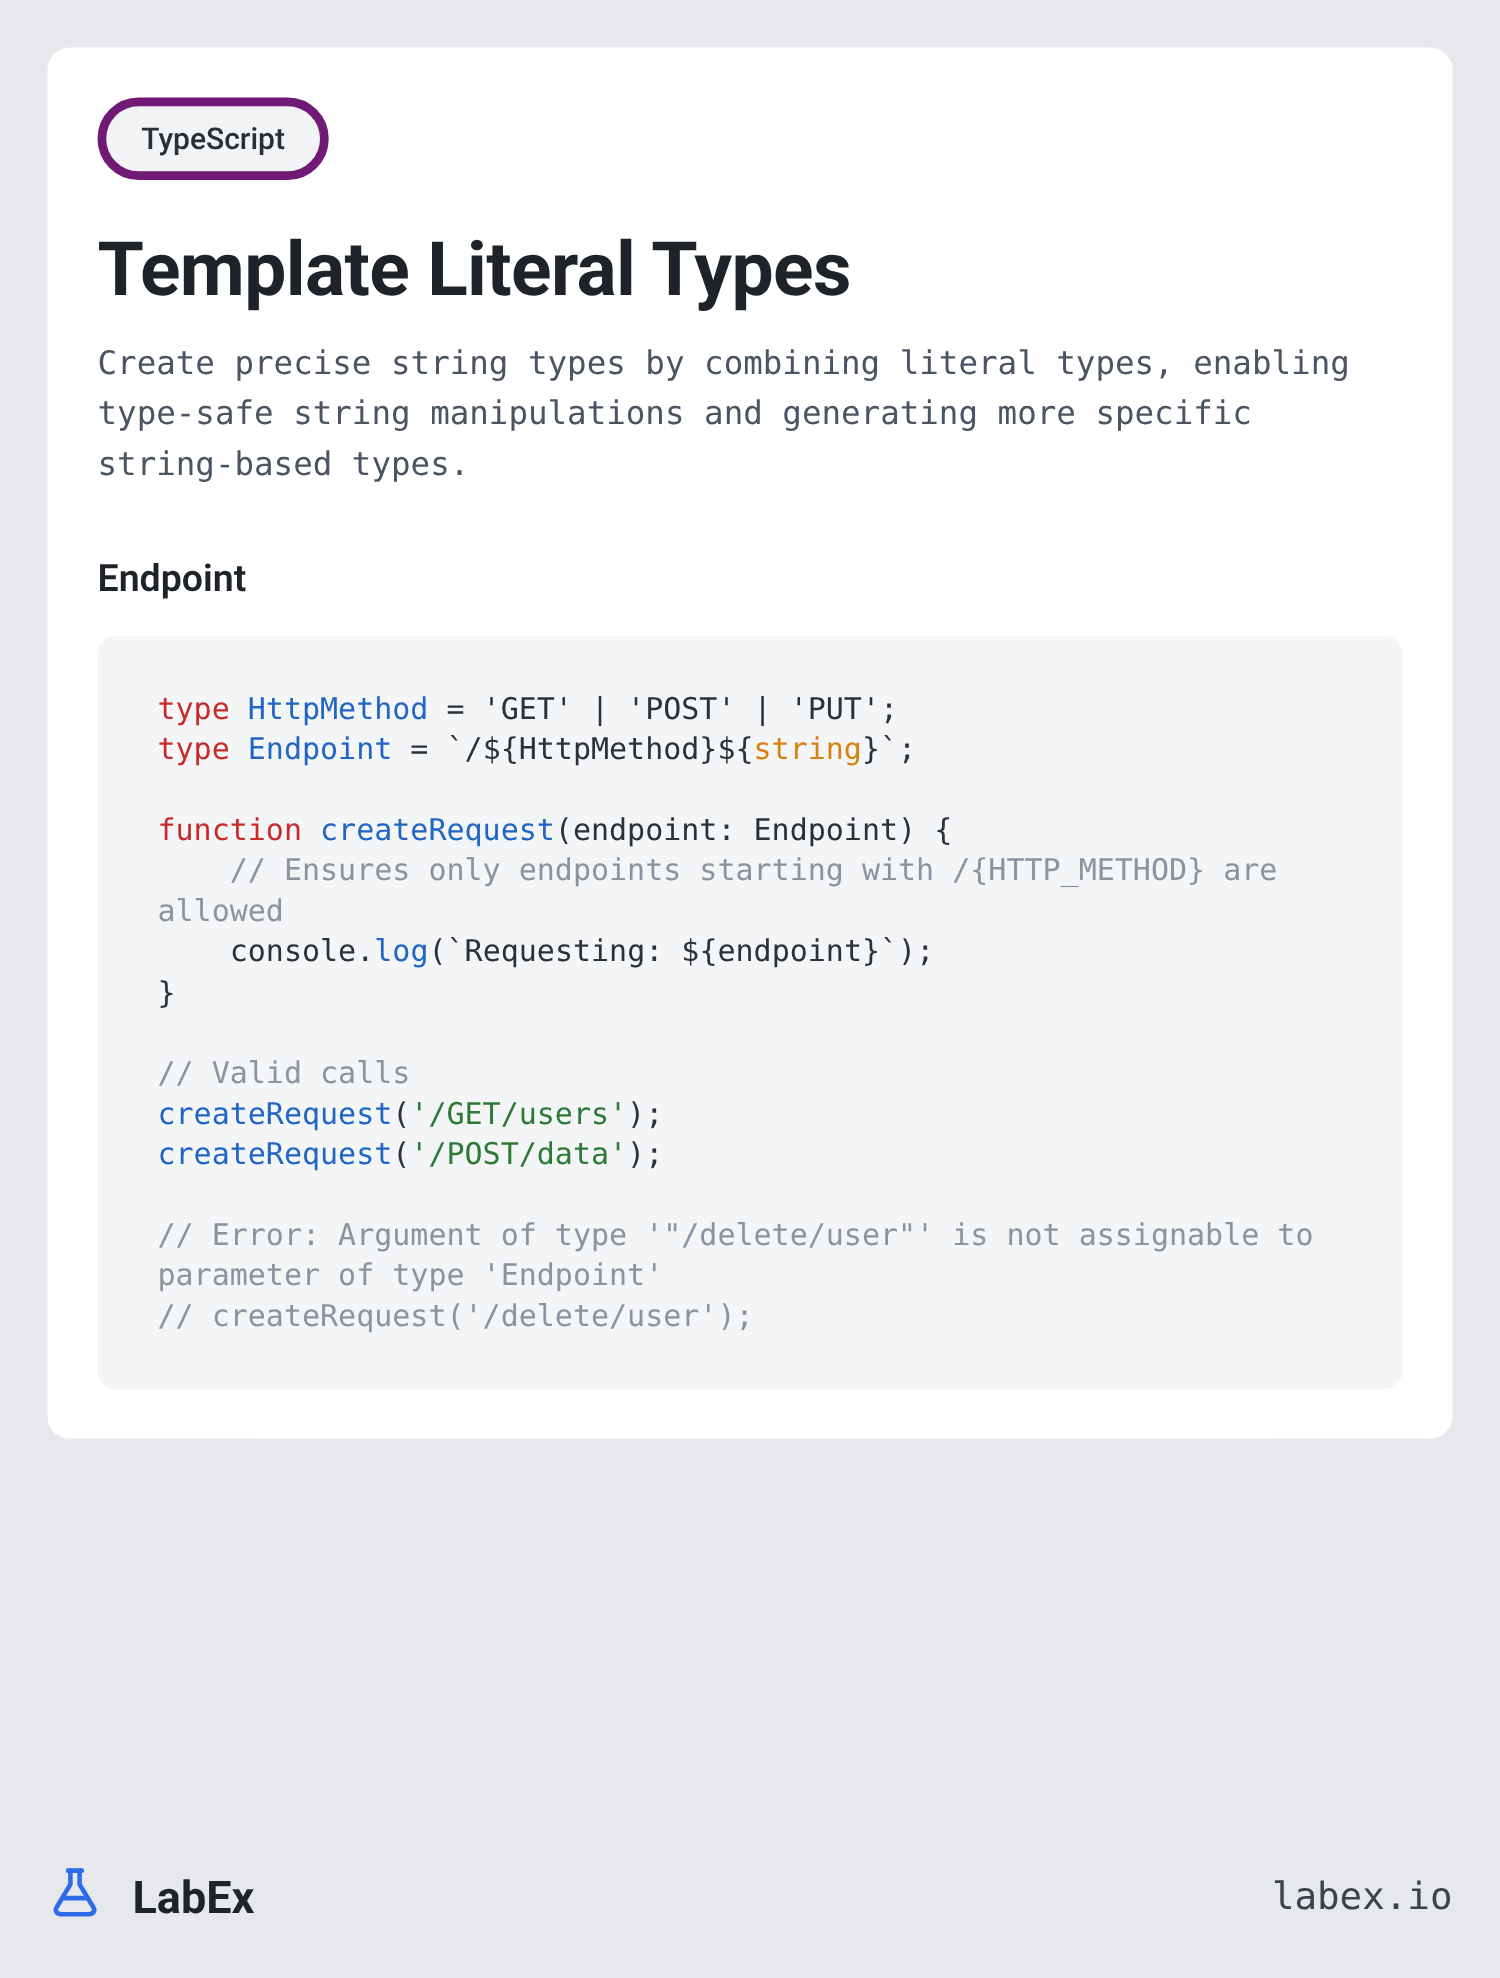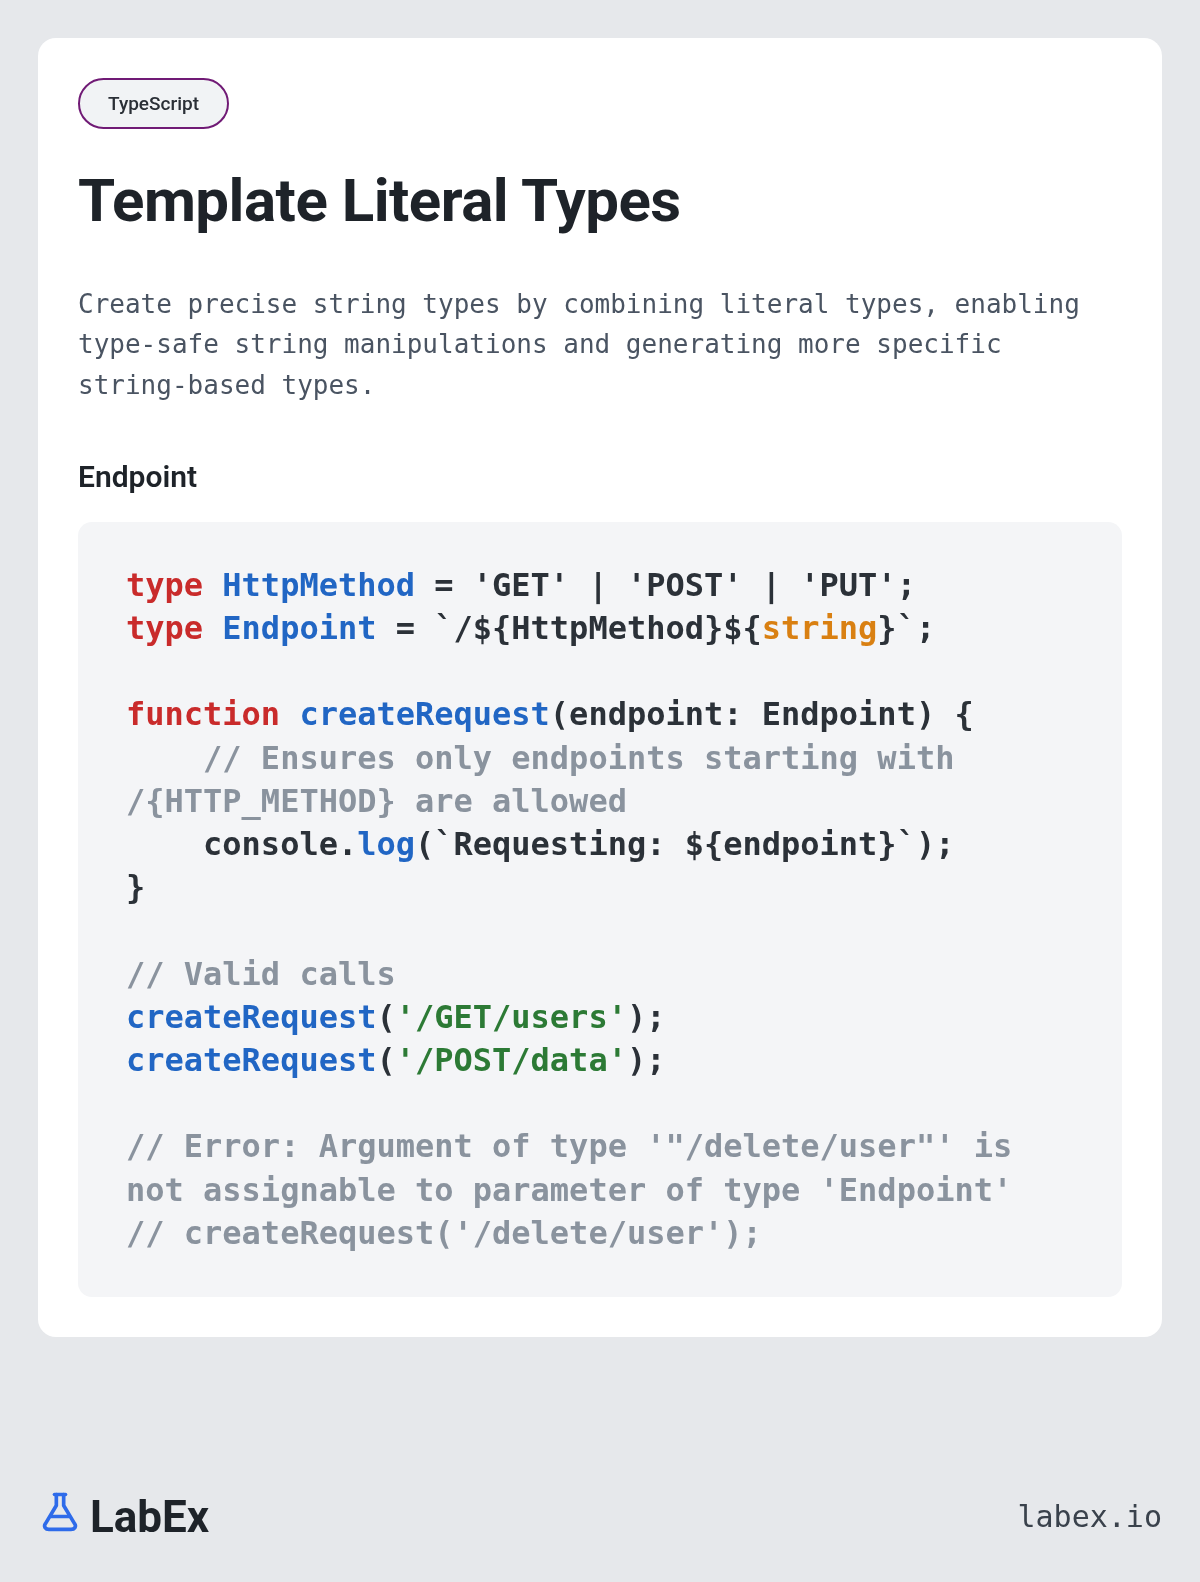--- a/index.html
+++ b/index.html
@@ -13,58 +13,57 @@
 }
 .card {
   background: #ffffff;
   border-radius: 18px;
   padding: 40px;
   min-height: 1100px;
 }
 .badge {
   display: inline-block;
   background: #f1f3f5;
-  border: 2px solid #701a75;
+  border: 7px solid #701a75;
   border-radius: 999px;
   padding: 12px 28px;
-  font-size: 19px;
+  font-size: 24px;
   color: #2a2f36;
   font-weight: 500;
 }
 .title {
   font-size: 60px;
   font-weight: 700;
   color: #1e2329;
   margin-top: 36px;
   letter-spacing: -0.5px;
 }
 .description {
   font-family: ui-monospace, "SF Mono", Menlo, Consolas, monospace;
   font-size: 26px;
   line-height: 1.55;
   color: #4a5462;
-  margin-top: 48px;
+  margin-top: 20px;
 }
 .section-label {
   font-size: 30px;
   font-weight: 600;
   color: #1e2329;
   margin-top: 54px;
 }
 .code-block {
   background: #f4f5f7;
   border-radius: 14px;
   padding: 42px 48px;
   margin-top: 28px;
   font-family: ui-monospace, "SF Mono", Menlo, Consolas, monospace;
-  font-size: 32px;
+  font-size: 24px;
   line-height: 1.35;
   color: #2b3138;
   white-space: pre-wrap;
-  font-weight: bold;
 }
 .tok-kw   { color: #c92b2b; }
 .tok-type { color: #2166c4; }
 .tok-bt   { color: #d98012; }
 .tok-fn   { color: #2166c4; }
 .tok-cm   { color: #8a939e; }
 .tok-str  { color: #2c7a35; }
 .tok-pn   { color: #2b3138; }
 
 .footer {
@@ -72,24 +71,24 @@
   left: 38px;
   right: 38px;
   bottom: 38px;
   display: flex;
   justify-content: space-between;
   align-items: center;
 }
 .logo {
   display: flex;
   align-items: center;
-  gap: 8px;
+  gap: 24px;
   color: #1e2329;
   font-weight: 700;
-  font-size: 44px;
+  font-size: 36px;
 }
 .logo svg { width: 44px; height: 44px; }
 .site {
   font-family: ui-monospace, "SF Mono", Menlo, Consolas, monospace;
   font-size: 30px;
   color: #3a424c;
   text-align: center;
 }
 </style>
 </head>

